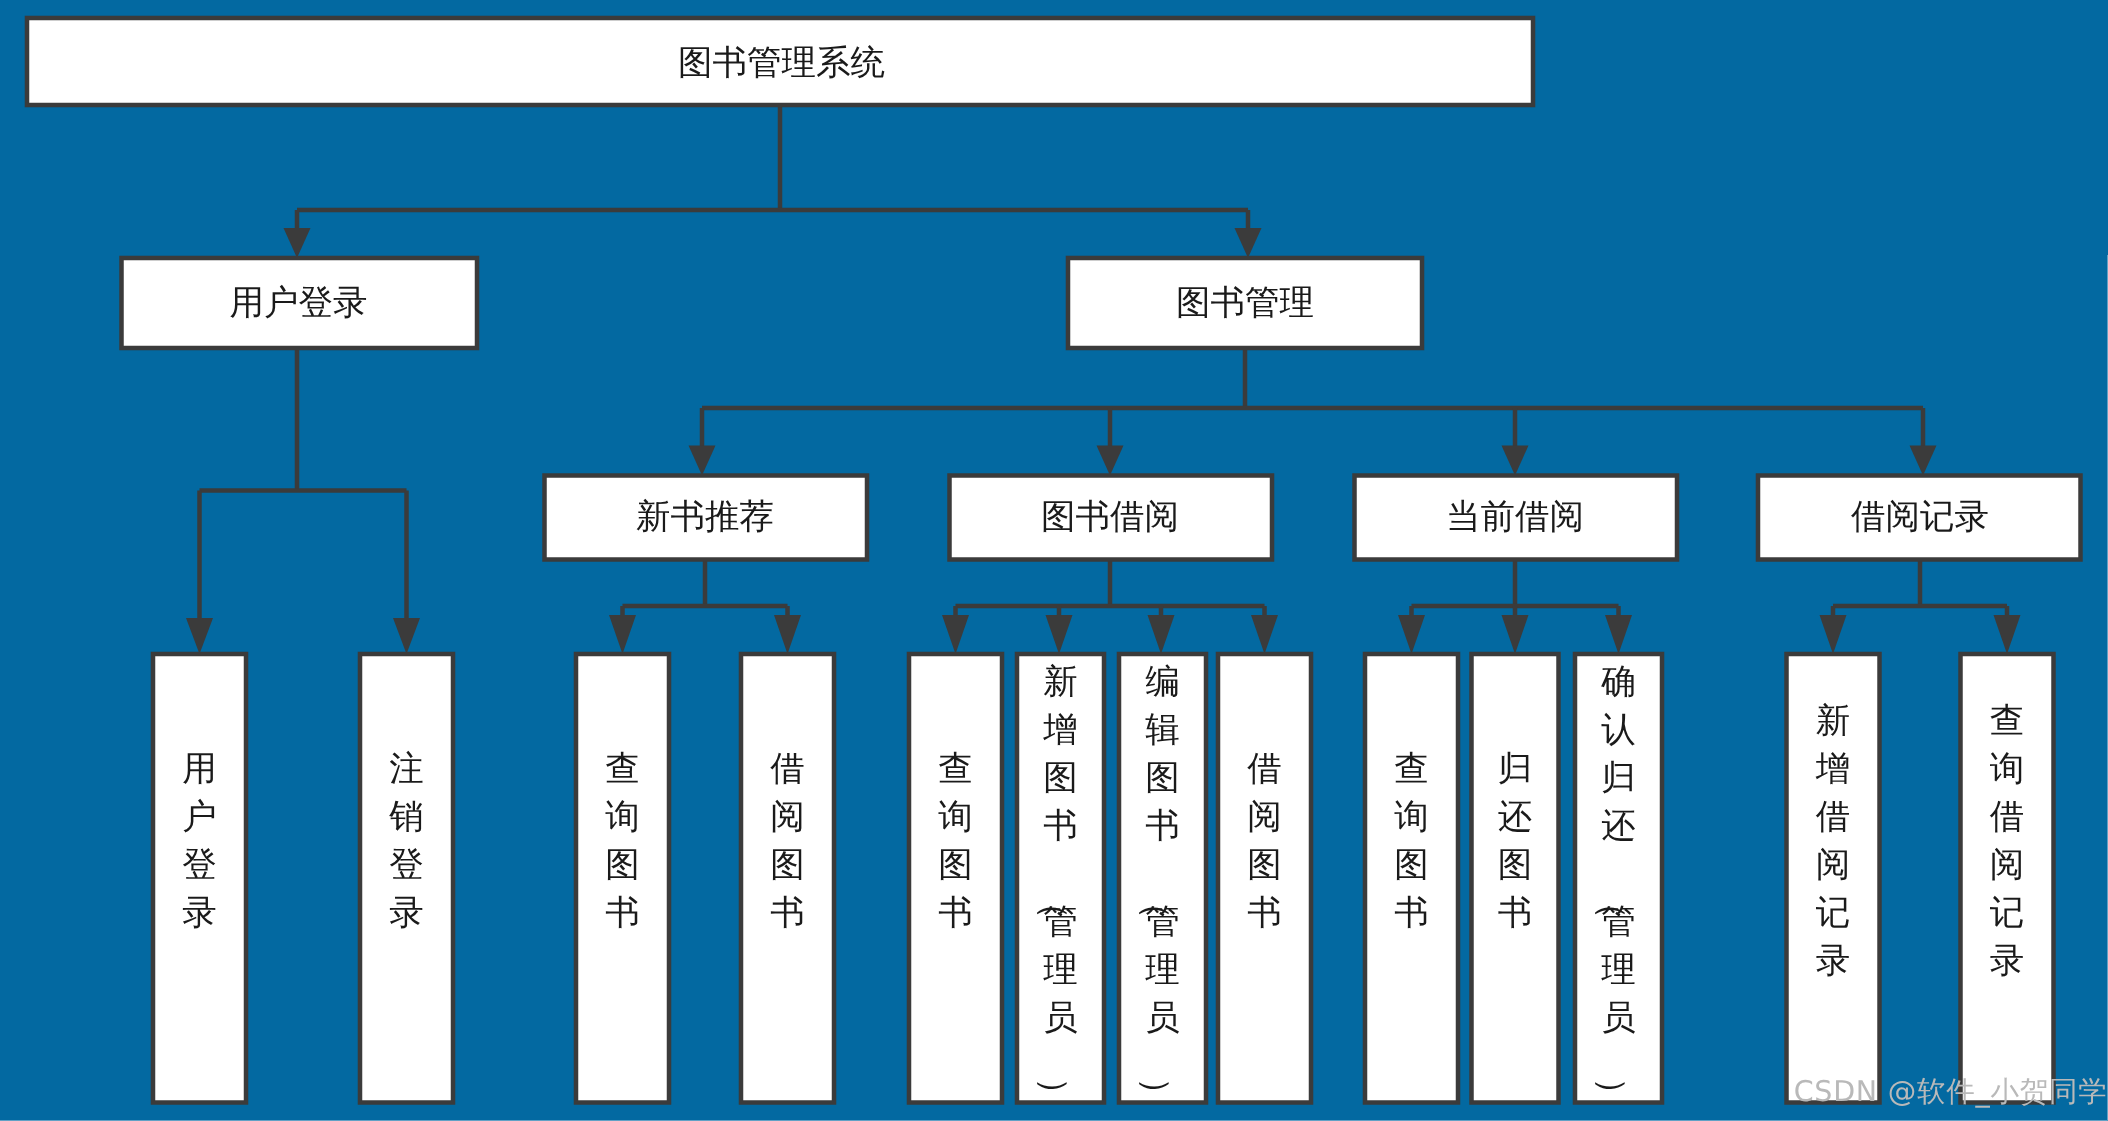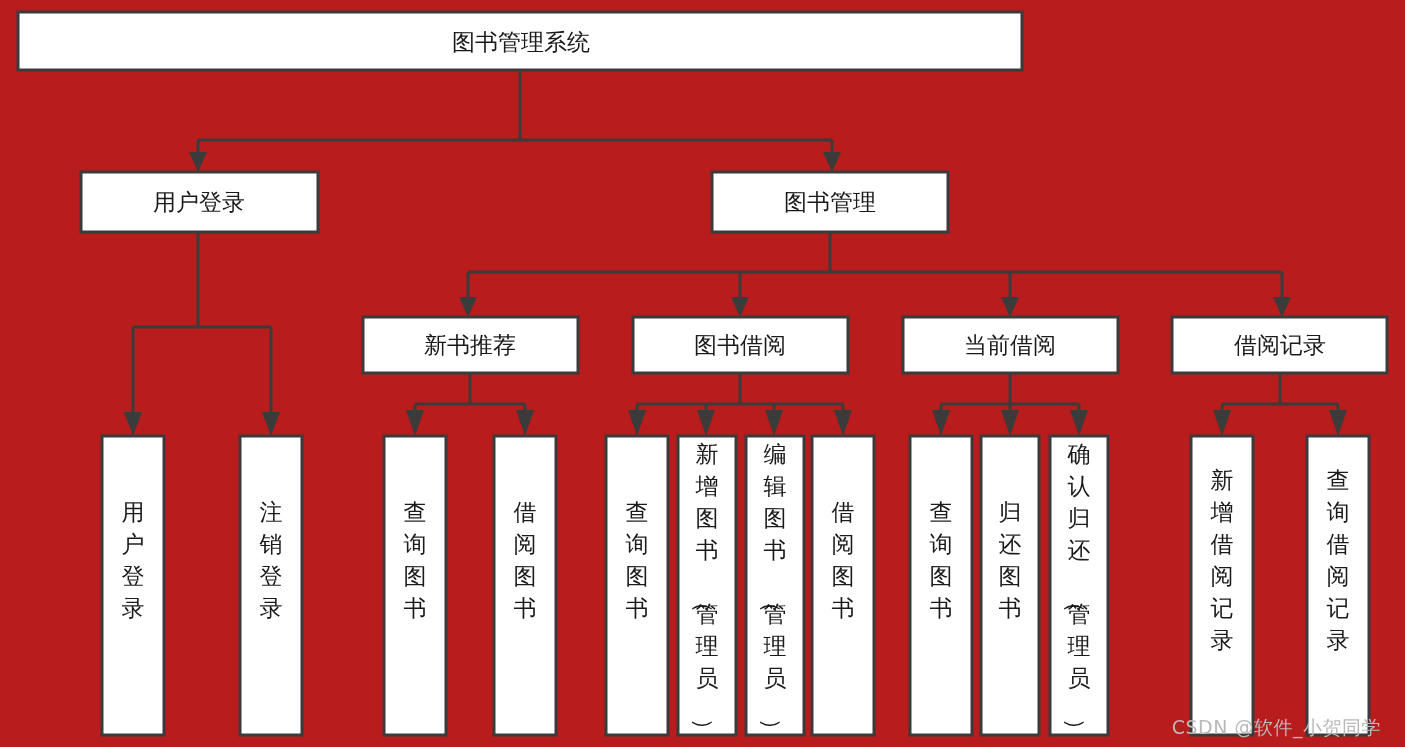--- a/index.html
+++ b/index.html
@@ -11,21 +11,21 @@
   body {
     width: 1405px;
     height: 747px;
     font-family: "DejaVu Sans", "Liberation Sans", sans-serif;
     overflow: hidden;
   }
   #diagram-root {
     position: relative;
     width: 1405px;
     height: 747px;
-    background: #b91c1c;
+    background: #0369a1;
     text-decoration: underline;
   }
   svg#tree-svg {
     position: absolute;
     left: 0;
     top: 0;
     width: 1405px;
     height: 747px;
     display: block;
   }
@@ -52,21 +52,21 @@
     dominant-baseline: middle;
   }
   .node-label-v {
     font-family: "DejaVu Sans", "Liberation Sans", sans-serif;
     font-size: 23px;
     fill: #1a1a1a;
     text-anchor: middle;
   }
   .watermark {
     position: absolute;
-    right: 24px;
+    right: 0;
     bottom: 6px;
     font-family: "DejaVu Sans", "Liberation Sans", sans-serif;
     font-size: 19px;
     color: #b9b9b9;
     white-space: nowrap;
     letter-spacing: 0.5px;
     pointer-events: none;
     margin-top: 48px;
   }
 </style>

